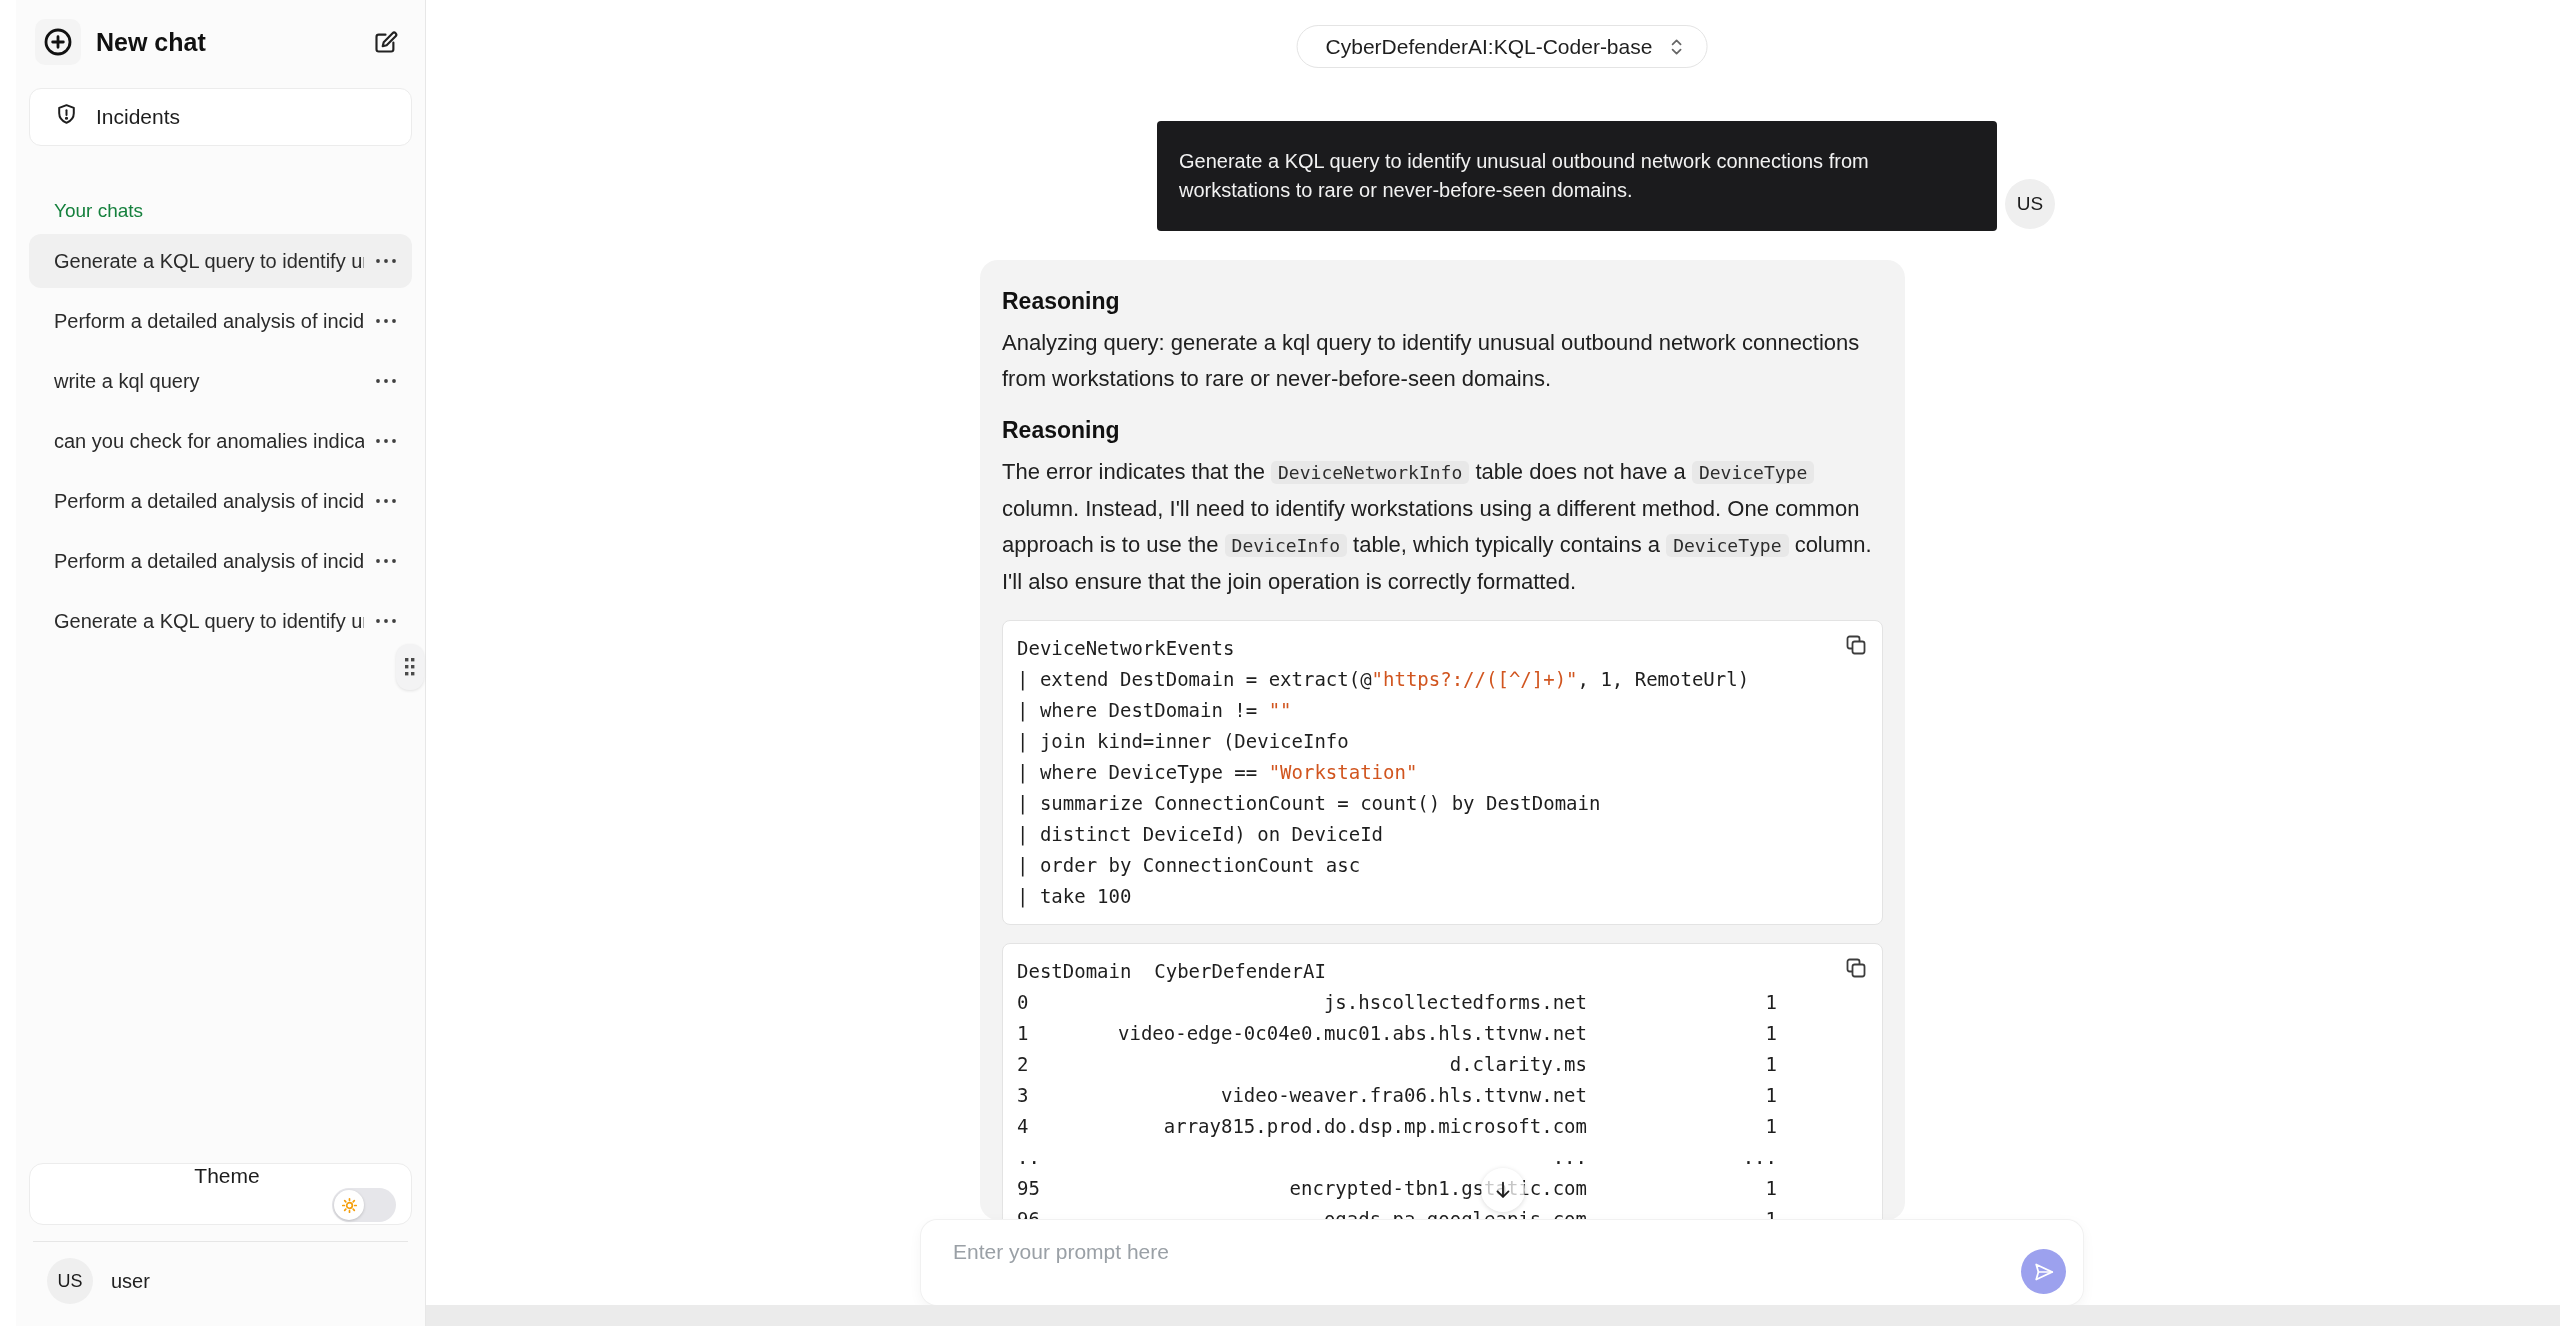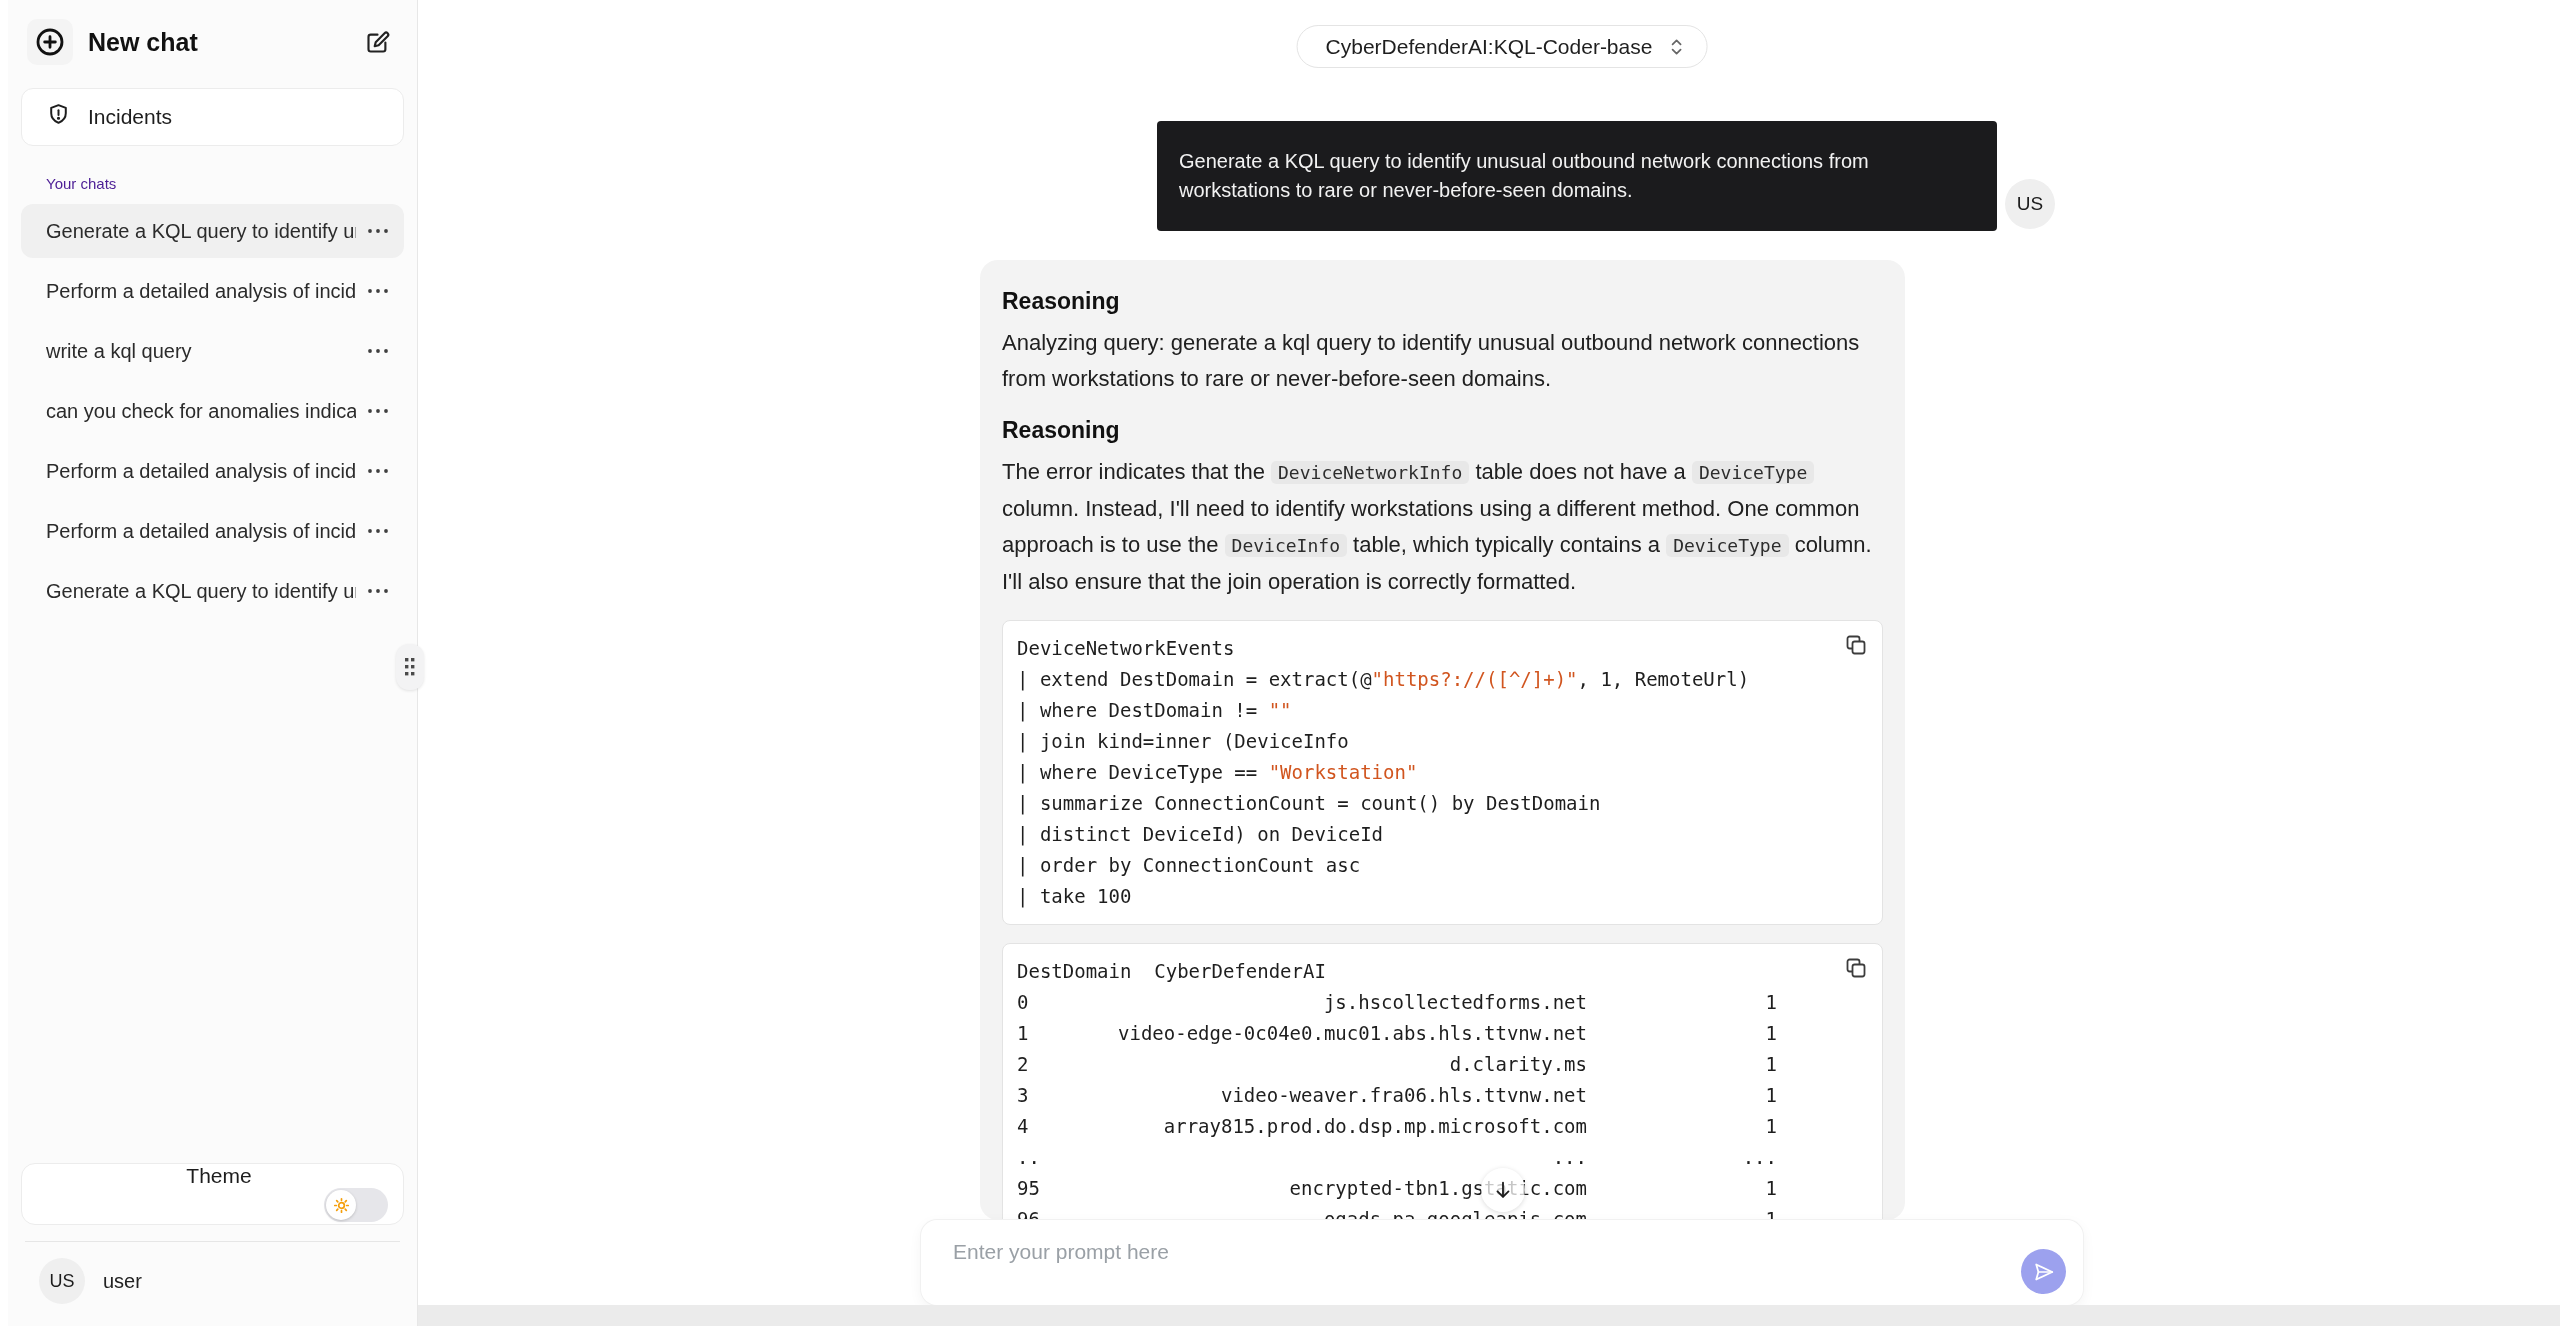--- a/index.html
+++ b/index.html
@@ -1,33 +1,33 @@
 <!DOCTYPE html>
 <html><head>
 <meta charset="utf-8">
 <style>
   * { margin:0; padding:0; box-sizing:border-box; }
   html,body { width:2560px; height:1326px; overflow:hidden; background:#fff;
               font-family:"Liberation Sans", sans-serif; }
 
   
-  .sidebar { position:fixed; left:8px; top:0; width:410px; height:1326px;
+  .sidebar { position:fixed; left:16px; top:0; width:410px; height:1326px;
              background:#fbfbfb; border-right:1px solid #e7e7e7;
              display:flex; flex-direction:column; padding:14px 13px 18px; z-index:2; }
   .new-chat-row { display:flex; align-items:center; height:56px; padding:0 6px; }
   .plus-wrap { width:46px; height:46px; border-radius:10px; background:#f4f4f4;
                display:flex; align-items:center; justify-content:center; }
   .new-chat-label { margin-left:15px; font-size:25px; font-weight:600; color:#111; }
   .edit-btn { margin-left:auto; width:42px; height:42px; background:none; border:none;
               display:flex; align-items:center; justify-content:center; cursor:pointer; }
   .nav-card { height:58px; background:#fff; border:1px solid #ececec; border-radius:12px;
               display:flex; align-items:center; gap:17px; padding:0 24px; margin-top:18px;
               font-size:21px; font-weight:500; color:#1d1d1d; cursor:pointer; }
   .nav-card:first-of-type { margin-top:42px; }
-  .chats-header { margin:29px 0 6px; padding-left:25px; font-size:15px; color:#4c1d95; }
+  .chats-header { margin:54px 0 6px; padding-left:25px; font-size:19px; color:#15803d; }
   .chat-list { overflow:hidden; }
   .chat-item { height:54px; margin:6px 0; display:flex; align-items:center;
                padding:0 14px 0 25px; border-radius:12px; font-size:20px; color:#2b2b2b;
                cursor:pointer; }
   .chat-item.active { background:#f0f0f0; }
   .chat-item-label { flex:1; overflow:hidden; white-space:nowrap; }
   .chat-menu { margin-left:10px; flex:none; background:none; border:none; cursor:pointer;
                display:flex; align-items:center; }
   .theme-card { margin-top:auto; height:62px; background:#fff; border:1px solid #ececec;
                 border-radius:14px; display:flex; align-items:center; padding:0 15px 0 28px;flex-direction:column; }

